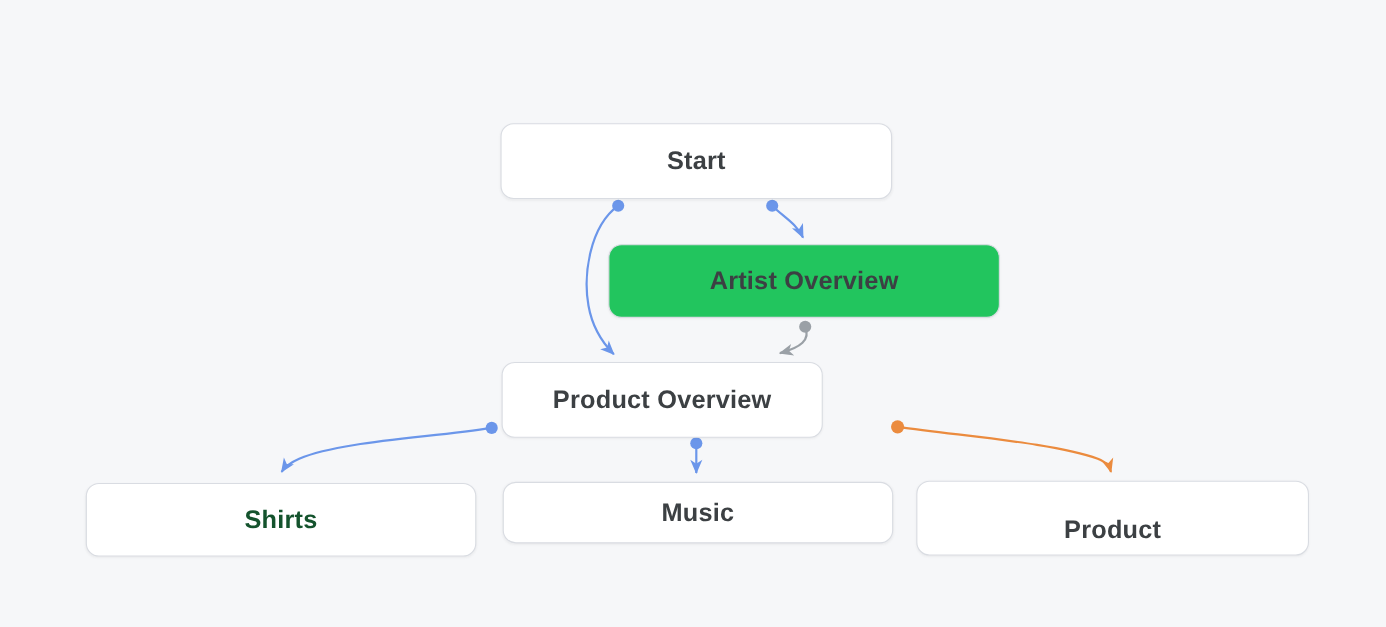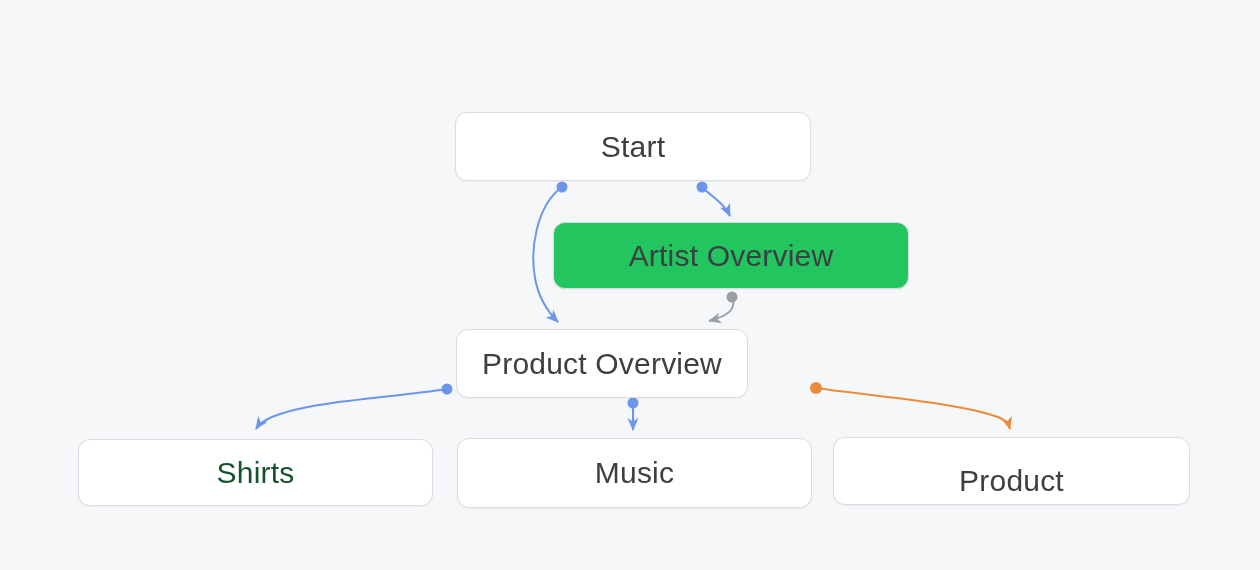--- a/index.html
+++ b/index.html
@@ -27,22 +27,22 @@
     background: #ffffff;
     border: 1.5px solid #d9dce2;
     border-radius: 12px;
     display: flex;
     align-items: center;
     justify-content: center;
     box-shadow: 0 1px 2px rgba(60,64,67,0.06);
     cursor: pointer;
   }
   .node-label {
-    font-size: 30px;
-    font-weight: 400;
+    font-size: 23px;
+    font-weight: 700;
     letter-spacing: 0.2px;
     color: #3c4043;
     white-space: nowrap;
   }
   .edge-path {
     fill: none;
     stroke-width: 2;
     cursor: pointer;
   }
 </style>
@@ -81,19 +81,19 @@
   </div>
   <div class="node" style="left: 553px; top: 222px; width: 356px; height: 67px; background: #22c55e; border-color: rgb(217, 220, 226);">
     <span class="node-label" style="color: rgb(60, 64, 67);">Artist Overview</span>
   </div>
   <div class="node" style="left: 456px; top: 329px; width: 292px; height: 69px; background: rgb(255, 255, 255); border-color: rgb(217, 220, 226);">
     <span class="node-label" style="color: rgb(60, 64, 67);">Product Overview</span>
   </div>
   <div class="node" style="left: 78px; top: 439px; width: 355px; height: 67px; background: rgb(255, 255, 255); border-color: rgb(217, 220, 226);">
     <span class="node-label" style="color: #14532d;">Shirts</span>
   </div>
-  <div class="node" style="left: 457px; top: 438px; width: 355px; height: 70px; background: rgb(255, 255, 255); border-color: rgb(217, 220, 226);">
+  <div class="node" style="left: 457px; top: 438px; width: 355px; height: 56px; background: rgb(255, 255, 255); border-color: rgb(217, 220, 226);">
     <span class="node-label" style="color: rgb(60, 64, 67);">Music</span>
   </div>
   <div class="node" style="left: 833px; top: 437px; width: 357px; height: 68px; background: rgb(255, 255, 255); border-color: rgb(217, 220, 226);">
     <span class="node-label" style="color: rgb(60, 64, 67); margin-top: 20px;">Product</span>
   </div>
 </div>
 
 </body></html>

